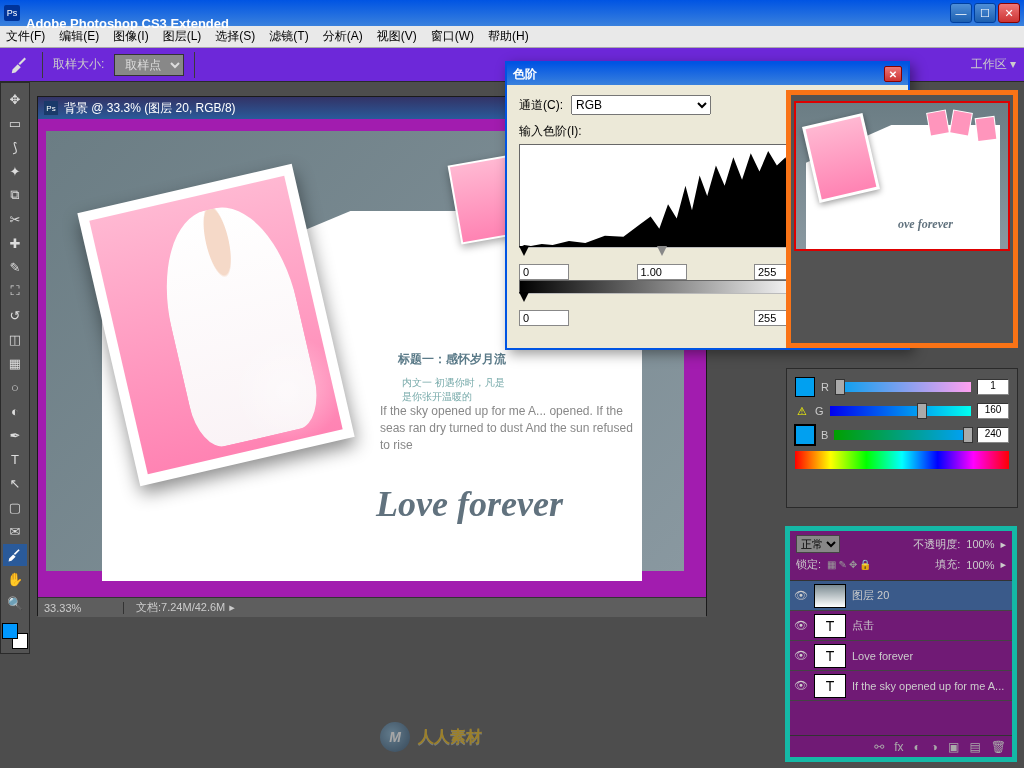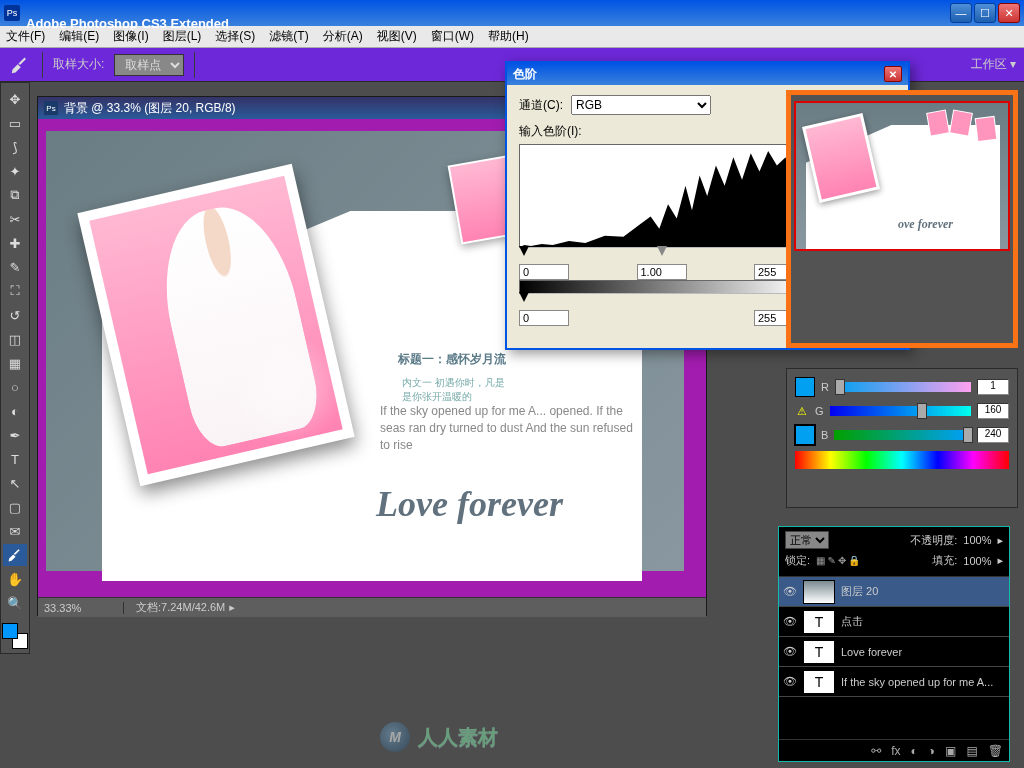--- a/index.html
+++ b/index.html
@@ -99,39 +99,39 @@
 .color-panel { position: absolute; right: 6px; top: 368px; width: 232px; height: 140px; background: #535353; border: 1px solid #2a2a2a; padding: 8px; color: #ccc; font-size: 11px; }
 .color-row { display: flex; align-items: center; gap: 6px; margin-bottom: 6px; }
 .color-sw { width: 20px; height: 20px; border: 1px solid #000; }
 .cslider { flex: 1; height: 10px; position: relative; }
 .cslider::after { content: ''; position: absolute; top: -3px; left: var(--pos,0%); width: 8px; height: 14px; background: #aaa; border: 1px solid #333; }
 .cval { width: 32px; height: 16px; background: #fff; border: 1px inset #888; font-size: 10px; text-align: center; color: #000; }
 .spectrum { height: 18px; background: linear-gradient(to right,#f00,#ff0,#0f0,#0ff,#00f,#f0f,#f00); margin-top: 6px; }
 .delta-warn { width: 14px; height: 14px; color: #ff0; display: flex; align-items: center; justify-content: center; }
 
 
-.layers-panel { position: absolute; right: 14px; top: 526px; width: 232px; height: 236px; background: #000000; border: 1px solid #14b8a6; color: #ccc; font-size: 11px; display: flex; flex-direction: column; }
+.layers-panel { position: absolute; right: 7px; top: 526px; width: 232px; height: 236px; background: #701a75; border: 5px solid #14b8a6; color: #ccc; font-size: 11px; display: flex; flex-direction: column; }
 .layers-top { padding: 4px 6px; border-bottom: 1px solid #333; }
 .layers-top .row { display: flex; align-items: center; gap: 6px; margin-bottom: 4px; }
 .layers-top select { background: #888; border: 1px solid #444; font-size: 11px; height: 18px; }
 .layers-top .opac { margin-left: auto; }
 .lock-icons { display: flex; gap: 2px; color: #999; font-size: 10px; }
 .layers-list { flex: 1; overflow: auto; }
 .layer-row { display: flex; align-items: center; height: 30px; border-bottom: 1px solid #444; padding: 0 4px; gap: 6px; cursor: pointer; }
 .layer-row.active { background: #3a5a8a; }
 .layer-row .eye { width: 14px; color: #ccc; }
 .layer-row .thumb { width: 32px; height: 24px; background: #fff; border: 1px solid #000; display: flex; align-items: center; justify-content: center; font-size: 14px; color: #000; }
 .layer-row .thumb.img { background: linear-gradient(#7b8b92,#fff); }
 .layer-row .lname { flex: 1; font-size: 11px; white-space: nowrap; overflow: hidden; text-overflow: ellipsis; }
 .layers-bottom { height: 22px; border-top: 1px solid #333; display: flex; align-items: center; justify-content: flex-end; gap: 10px; padding: 0 6px; color: #aaa; font-size: 12px; }
 
 
 .wm { position: absolute; left: 380px; bottom: 16px; display: flex; align-items: center; gap: 8px; opacity: .5; }
 .wm .wlogo { width: 30px; height: 30px; border-radius: 50%; background: radial-gradient(circle at 40% 40%, #7ac, #246); display: flex; align-items: center; justify-content: center; color: #fff; font-weight: bold; font-style: italic; font-size: 14px; }
-.wm .wtxt { color: #86efac; font-size: 20px; font-weight: bold; text-shadow: 0 1px 0 #9ab; }
+.wm .wtxt { color: #eab308; font-size: 16px; font-weight: bold; text-shadow: 0 1px 0 #9ab; }
 </style>
 </head>
 <body>
 
 <div class="titlebar">
   <span class="icon">Ps</span>
   <span class="title">Adobe Photoshop CS3 Extended</span>
   <div class="winbtns">
     <div class="winbtn">—</div>
     <div class="winbtn">☐</div>

